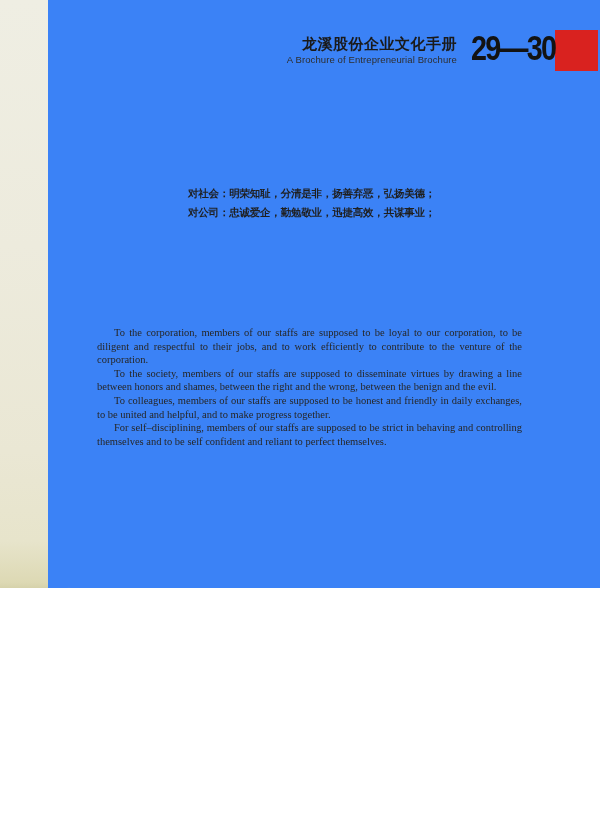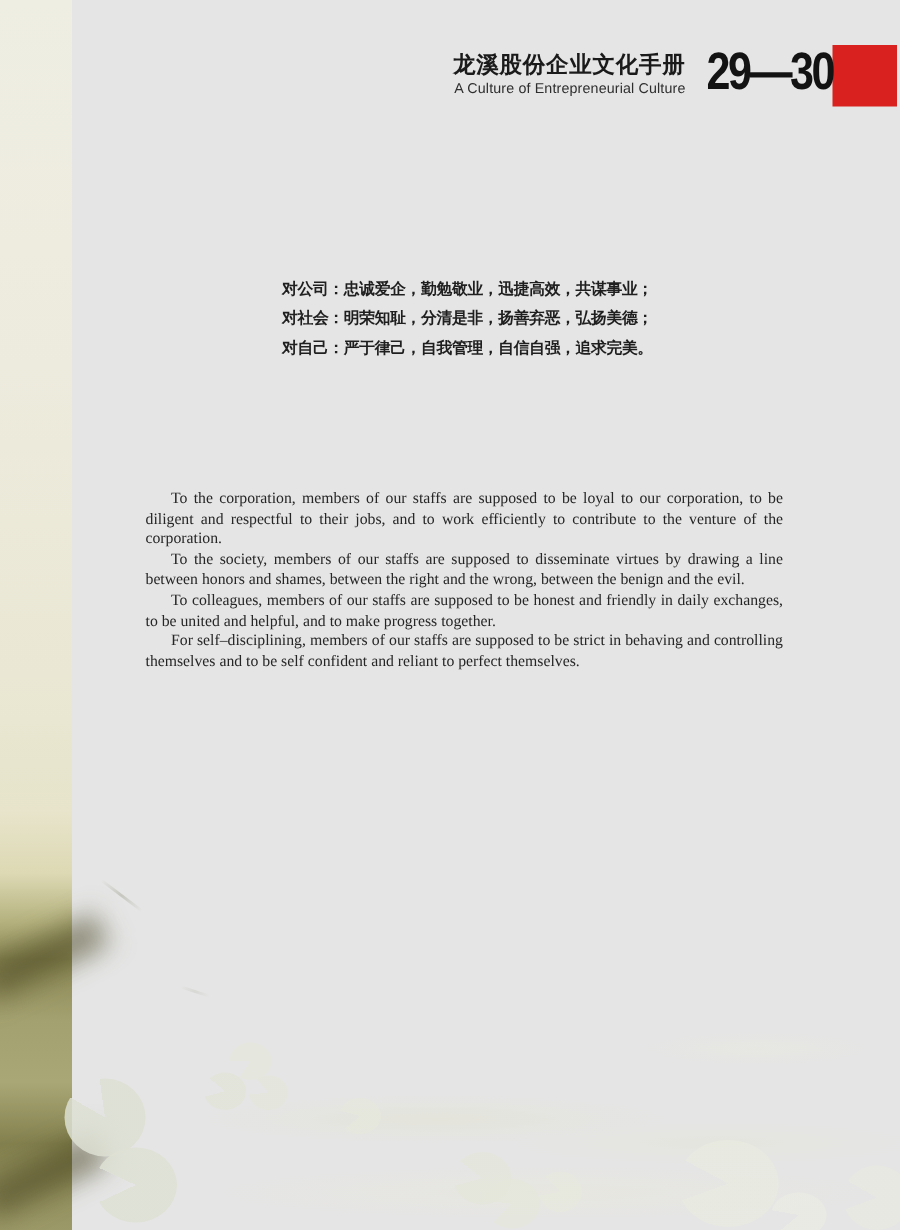--- a/index.html
+++ b/index.html
@@ -1,19 +1,19 @@
 <!DOCTYPE html>
 <html><head>
 <meta charset="utf-8">
 <style>
   html,body{margin:0;padding:0;background:#ffffff;}
   .page{
     position:relative;
-    width:600px;height:820px;
-    background:#e5e5e5;
+    width:600px;height:588px;
+    background:#3b82f6;
     overflow:hidden;
     font-family:"Liberation Sans", sans-serif;
   }
 
   
   .left-strip{
     position:absolute;left:0;top:0;width:48px;height:820px;
     background:linear-gradient(180deg,
       #efeee3 0%,
       #edebdd 30%,
@@ -92,32 +92,31 @@
 <div class="page">
 
   <div class="left-strip">
     <div class="strip-band b1"></div>
     <div class="strip-band b2"></div>
   </div>
 
   <div class="header">
     <div class="header-titles">
       <div class="header-title-zh">龙溪股份企业文化手册</div>
-      <div class="header-subtitle-en">A Culture of Entrepreneurial Culture</div>
+      <div class="header-subtitle-en">A Brochure of Entrepreneurial Brochure</div>
     </div>
     <div class="header-number-box">
       <span class="header-number">29—30</span>
     </div>
     <div class="header-accent" style="background: rgb(217, 34, 31);"></div>
   </div>
 
   <div class="values-zh">
+      <div>对社会：明荣知耻，分清是非，扬善弃恶，弘扬美德；</div>
       <div>对公司：忠诚爱企，勤勉敬业，迅捷高效，共谋事业；</div>
-      <div>对社会：明荣知耻，分清是非，扬善弃恶，弘扬美德；</div>
-      <div>对自己：严于律己，自我管理，自信自强，追求完美。</div>
     </div>
 
   <div class="body-en">
       <p>To the corporation, members of our staffs are supposed to be loyal to our corporation, to be diligent and respectful to their jobs, and to work efficiently to contribute to the venture of the corporation.</p>
       <p>To the society, members of our staffs are supposed to disseminate virtues by drawing a line between honors and shames, between the right and the wrong, between the benign and the evil.</p>
       <p>To colleagues, members of our staffs are supposed to be honest and friendly in daily exchanges, to be united and helpful, and to make progress together.</p>
       <p>For self–disciplining, members of our staffs are supposed to be strict in behaving and controlling themselves and to be self confident and reliant to perfect themselves.</p>
     </div>
 
   <div class="crease" style="left:64px;top:596px;width:34px;transform:rotate(37deg);"></div>

